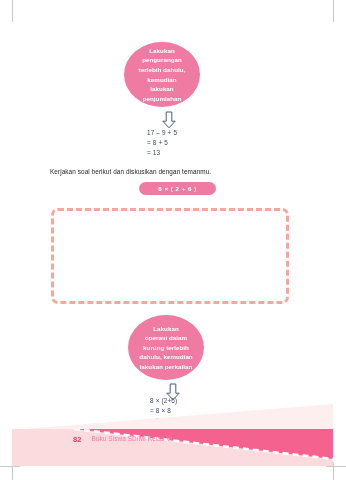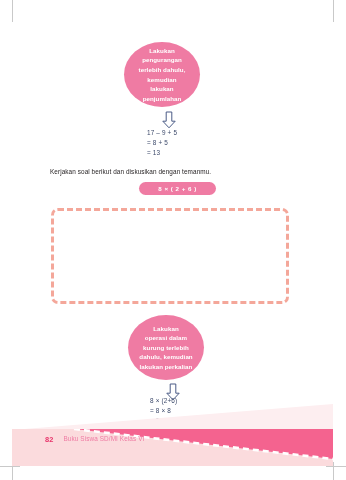--- a/index.html
+++ b/index.html
@@ -147,20 +147,21 @@
   #footer-text {
     position: absolute;
     left: 0;
     top: 0;
     width: 321px;
     height: 37px;
     display: flex;
     align-items: flex-start;
     padding-top: 6px;
     box-sizing: border-box;
+    padding-left: 28px;
   }
   #page-number {
     color: #e8336a;
     font-size: 7.4px;
     font-weight: bold;
     margin-left: 33px;
     letter-spacing: 0.1px;
   }
   #footer-title {
     color: #ef7ba3;

